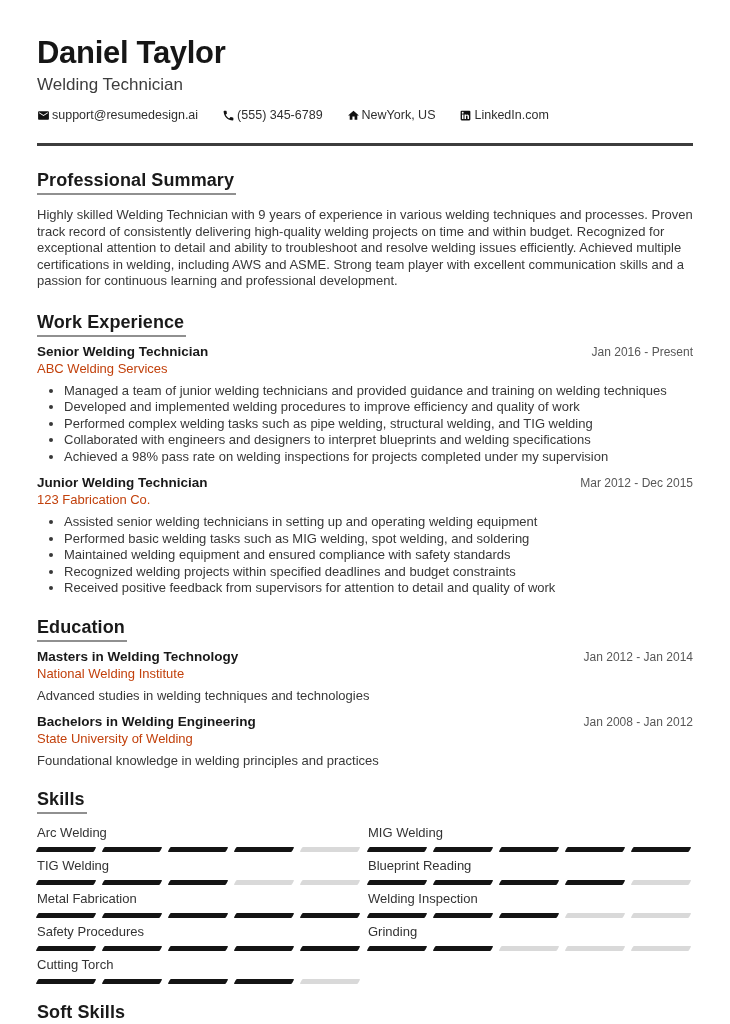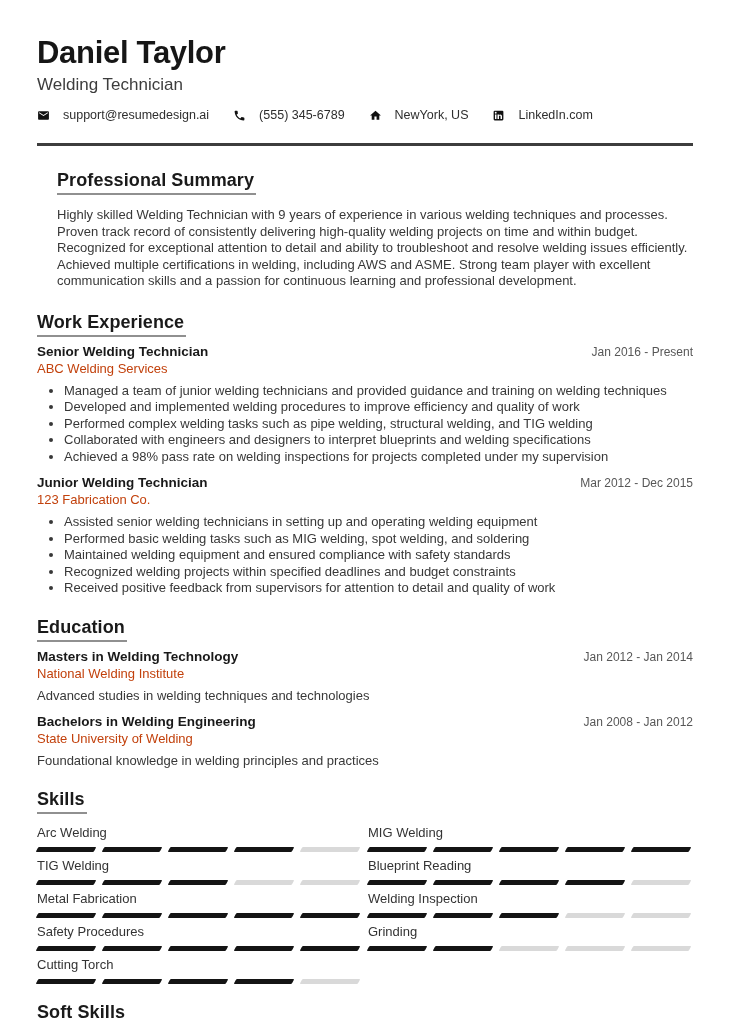--- a/index.html
+++ b/index.html
@@ -11,26 +11,26 @@
   html,body{margin:0;padding:0;}
   body{
     width:730px;height:1024px;overflow:hidden;background:#ffffff;
     font-family:"Liberation Sans","DejaVu Sans",sans-serif;color:var(--text);
   }
   .page{width:730px;height:1024px;padding:36px 37px 0 37px;overflow:hidden;border-radius:9px;}
   
   .name{font-size:31px;line-height:33px;font-weight:700;color:#161616;margin:0;letter-spacing:-0.3px;}
   .headline{font-size:17px;line-height:22px;color:#3d3d3d;margin-top:5px;}
   .contact-row{display:flex;align-items:center;gap:24px;margin-top:12px;font-size:12.5px;color:#2e2e2e;}
-  .contact-item{display:inline-flex;align-items:center;gap:13px;white-space:nowrap;}
+  .contact-item{display:inline-flex;align-items:center;gap:2px;white-space:nowrap;}
   .cicon{display:inline-flex;align-items:center;color:#111;}
   .cicon svg{display:block;}
   .divider{border:none;border-top:3px solid var(--divider);margin:21px 0 0 0;}
   
-  section.sec-summary{margin-top:24px;margin-left:20px;}
+  section.sec-summary{margin-top:24px;}
   section.sec-work{margin-top:22px;}
   section.sec-edu{margin-top:20px;}
   section.sec-skills{margin-top:20px;}
   section.sec-soft{margin-top:18px;}
   h2{
     display:inline-block;font-size:18px;line-height:20px;font-weight:700;color:var(--heading);
     margin:0;padding:0 2px 3px 0;border-bottom:2px solid var(--underline);letter-spacing:0.1px;
   }
   .summary-text{margin:12px 0 0 0;font-size:13px;line-height:16.5px;color:var(--text);}
   

